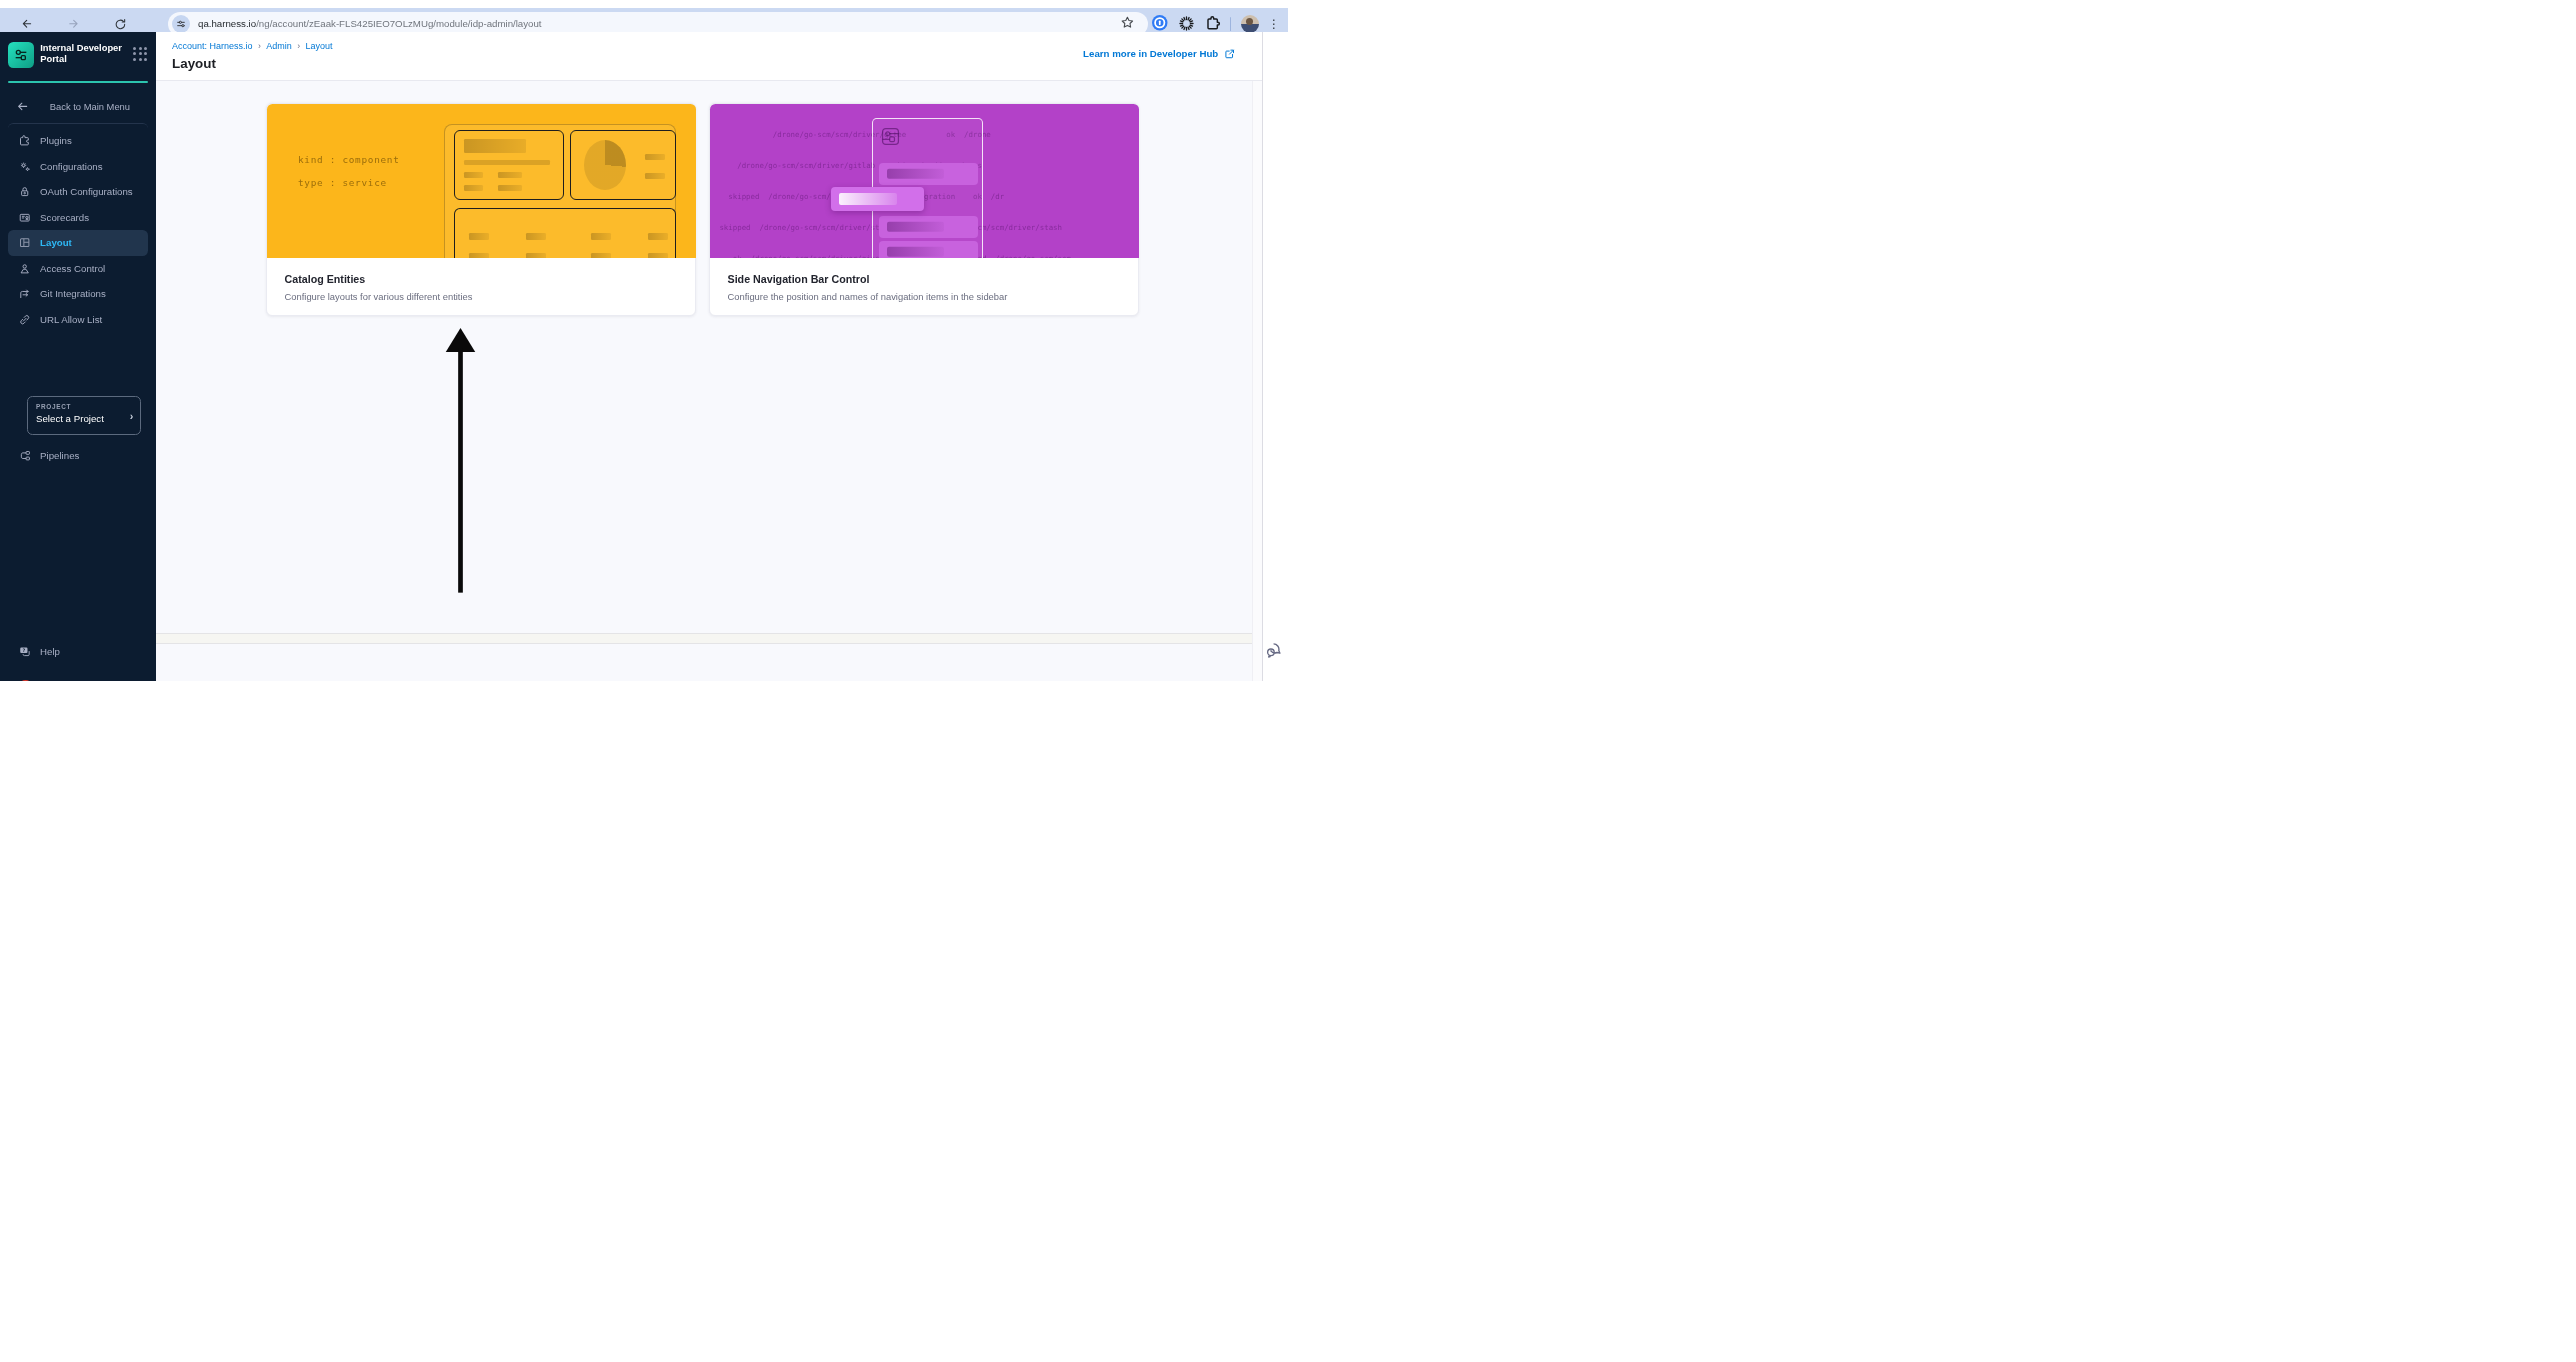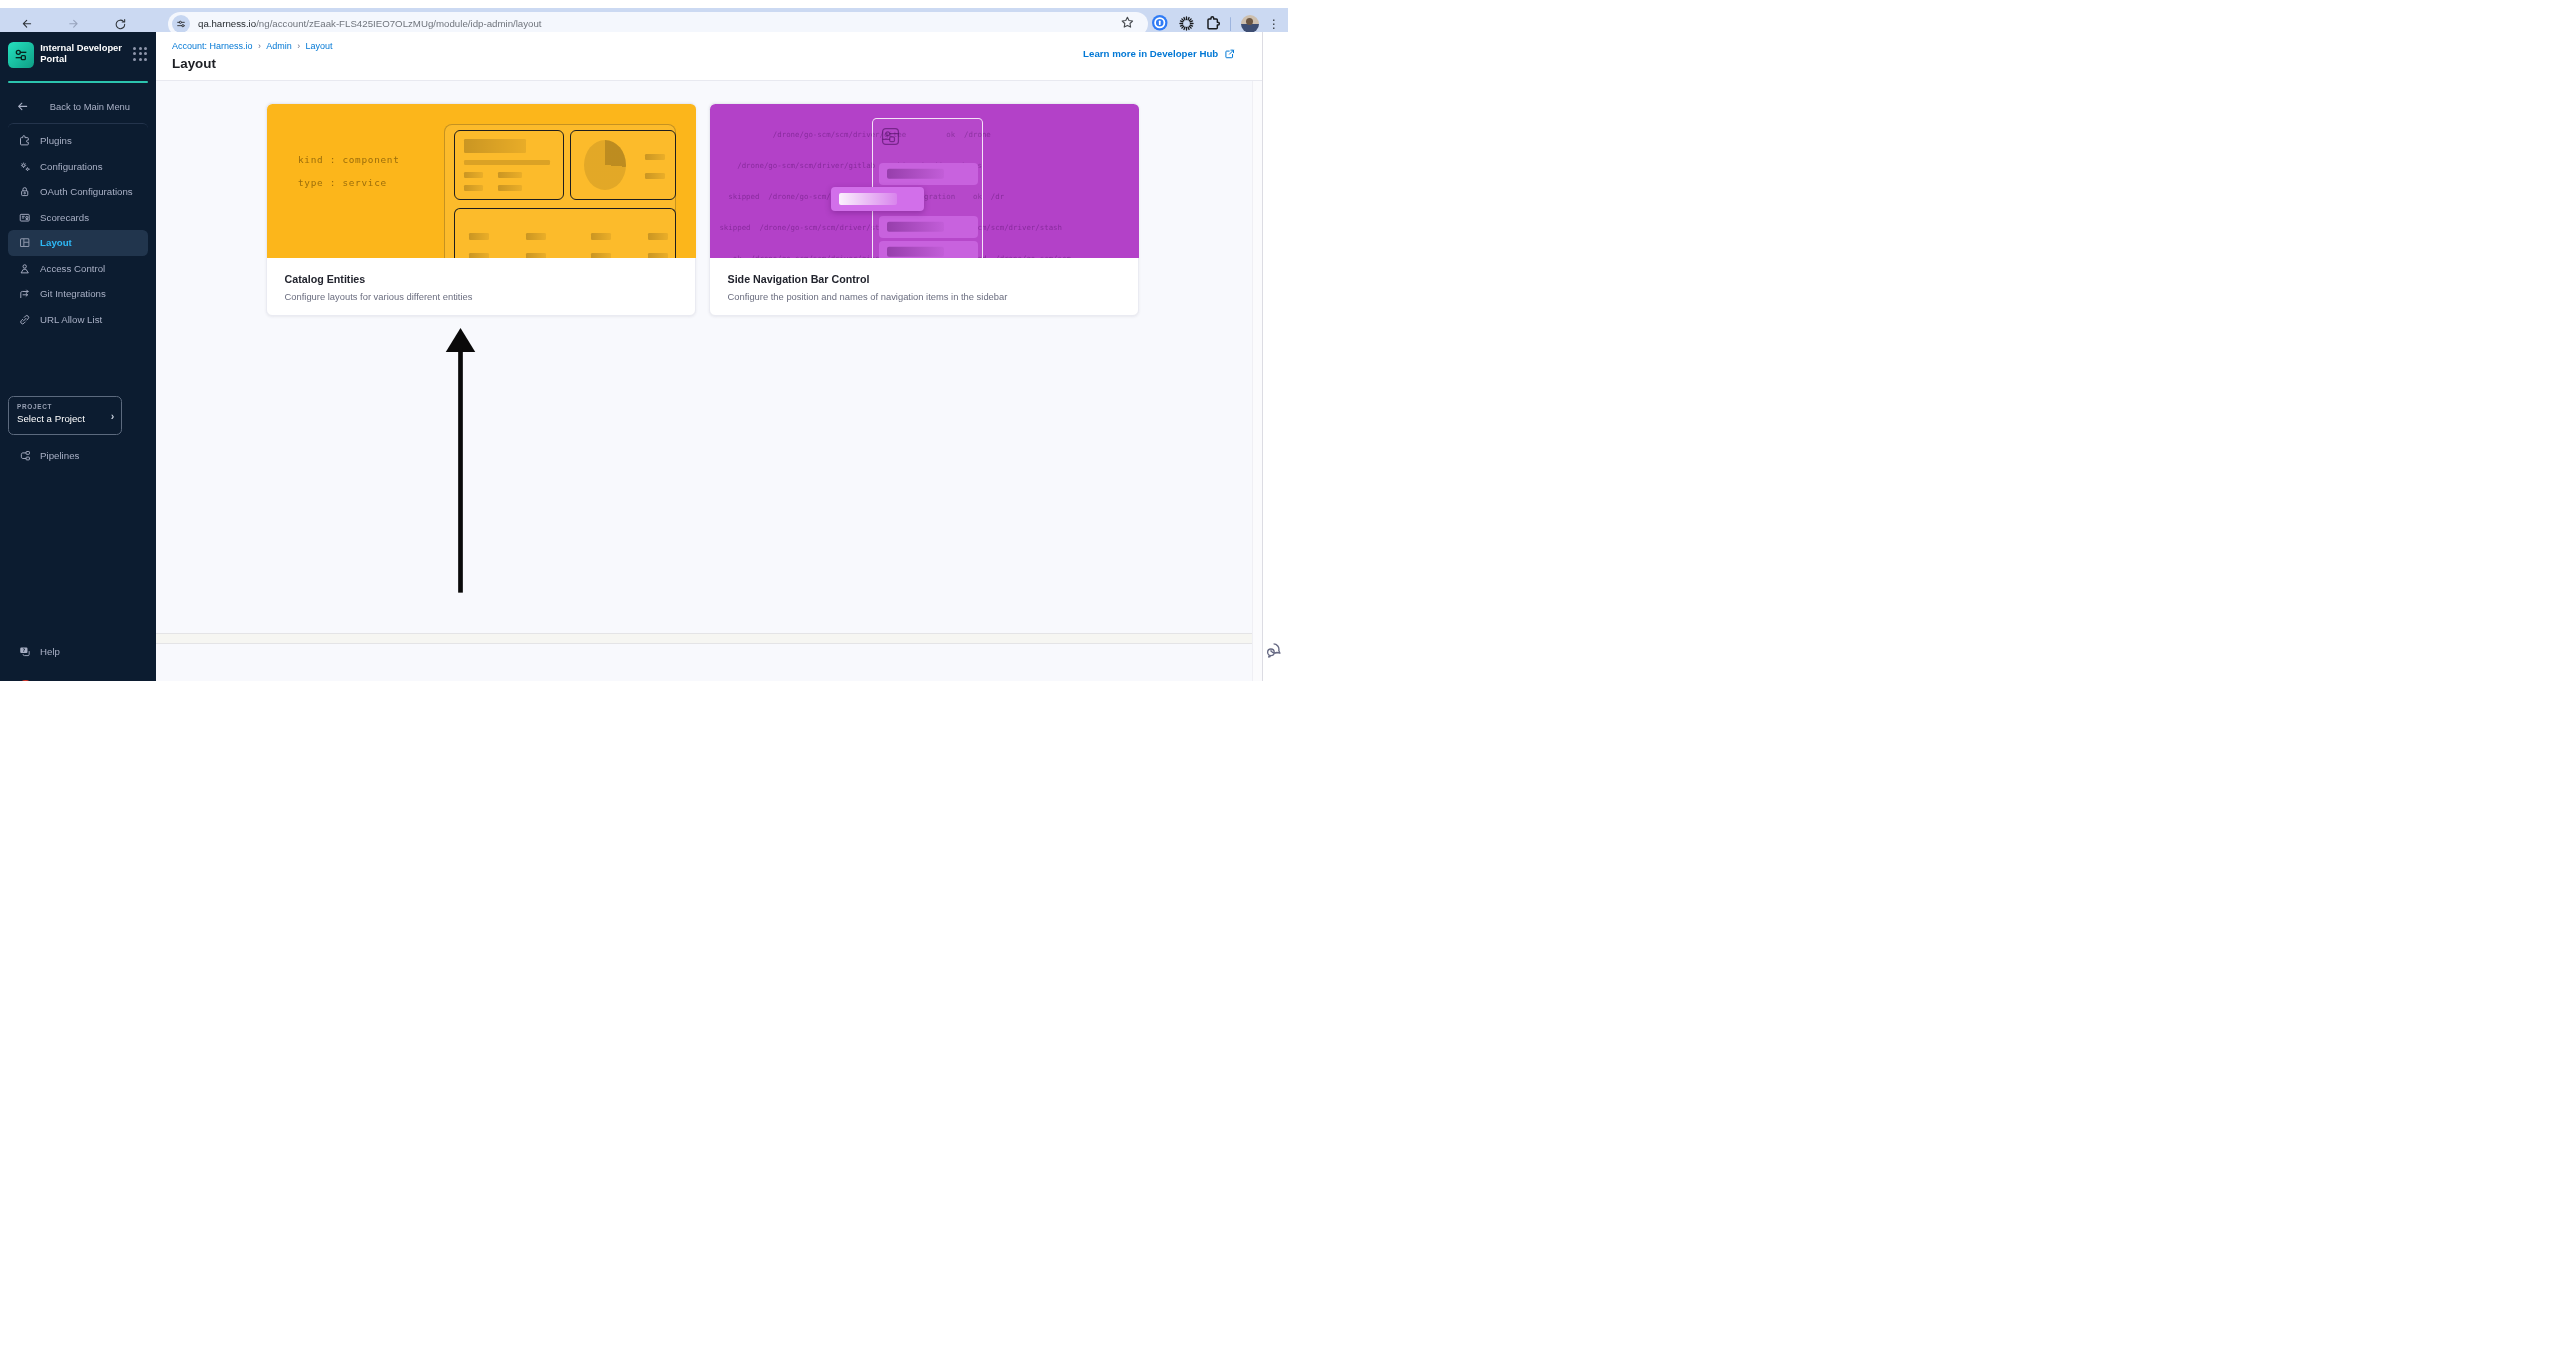--- a/index.html
+++ b/index.html
@@ -36,21 +36,21 @@
   .teal-line { position:absolute; left:8px; top:49px; width:140px; height:2px; background:#2CC4AE; border-radius:1.3px; }
   .back-item { position:absolute; left:8px; top:63px; width:140px; height:23px; display:flex; align-items:center;
     color:#A9B0C5; font-size:9.4px; gap:21px; padding-left:8px; }
   .section-line { position:absolute; left:8px; top:91px; width:140px; height:6.7px;
     border-top:0.7px solid #24344C; border-radius:5.4px 5.4px 0 0; }
   .nav { position:absolute; left:8px; top:96px; width:140px; }
   .navitem { height:25.5px; display:flex; align-items:center; gap:8.7px; padding-left:10px;
     color:#A9B0C5; font-size:9.7px; border-radius:5.4px; cursor:pointer; }
   .navitem .ico { width:13.4px; height:13.4px; flex:0 0 auto; display:flex; }
   .navitem.active { background:#21354D; color:#2EB8F5; font-weight:bold; }
-  .proj-box { position:absolute; left:8px; top:364px; width:114px; height:39px; border:0.7px solid #5C6A7E;
+  .proj-box { position:absolute; left:27px; top:364px; width:114px; height:39px; border:0.7px solid #5C6A7E;
     border-radius:5.4px; padding:6px 8px; color:#fff; }
   .proj-label { font-size:6.4px; letter-spacing:0.7px; color:#97A0B3; font-weight:bold; }
   .proj-value { font-size:9.7px; color:#FFFFFF; margin-top:2.7px; }
   .proj-chev { position:absolute; right:6.7px; top:13.4px; color:#C7CEDB; font-size:10.7px; font-weight:bold; }
   .pipelines-item { position:absolute; left:8px; top:411px; width:140px; }
   .help-item { position:absolute; left:8px; top:607px; width:140px; }
   .user-row { position:absolute; left:8px; top:643px; width:140px; height:25.5px; display:flex; align-items:center; gap:8px; padding-left:10px; }
   .user-avatar { width:15.4px; height:15.4px; border-radius:50%; background:#E2382B; color:#fff; font-size:6px;
     font-weight:bold; display:flex; align-items:center; justify-content:center; flex:0 0 auto; }
   .user-name { color:#A9B0C5; font-size:9.7px; }

